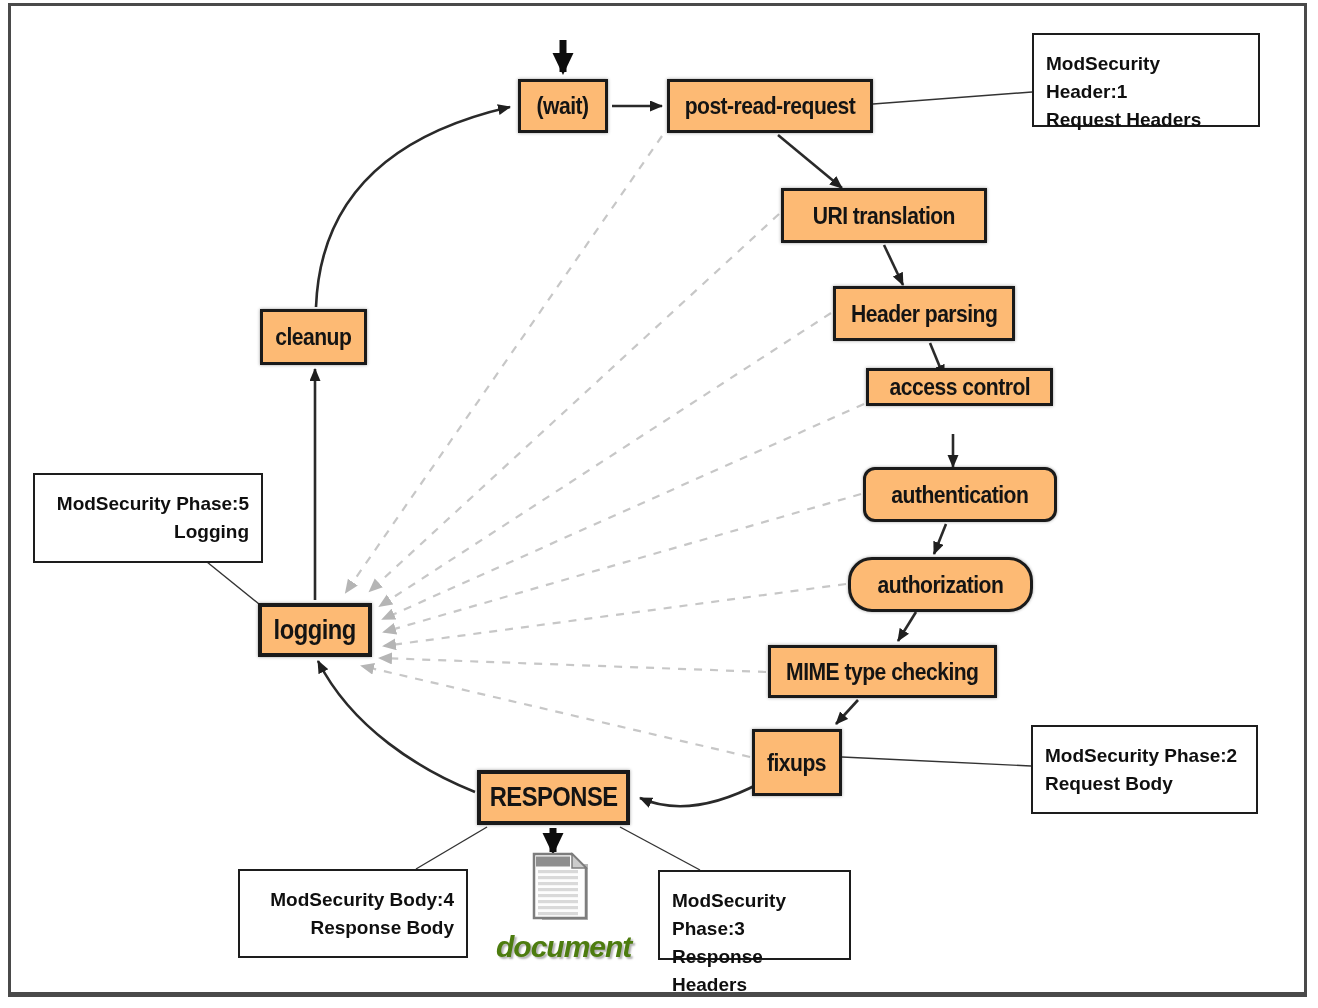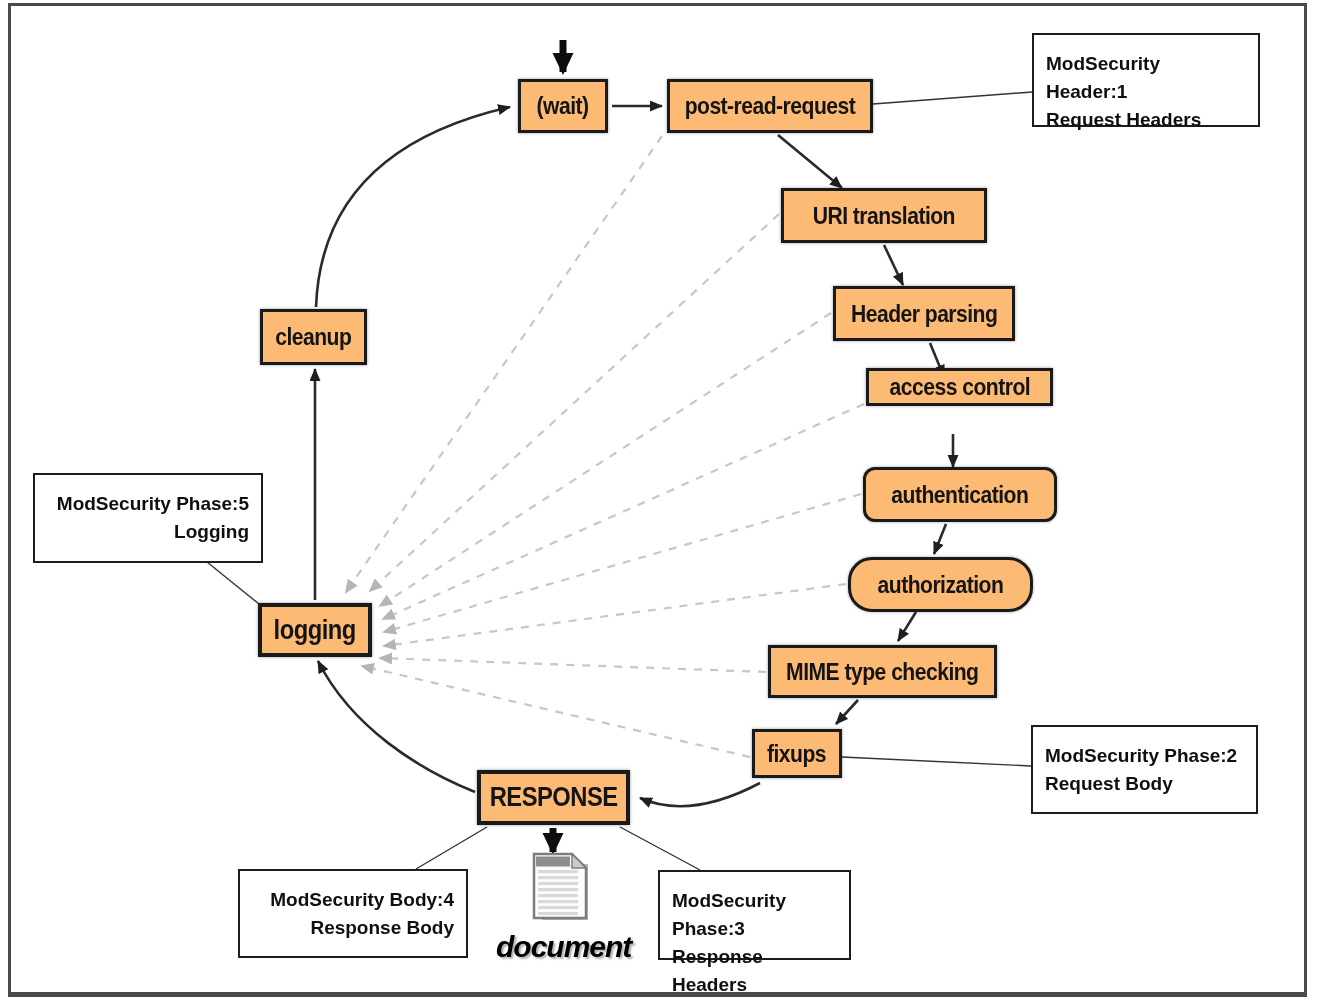--- a/index.html
+++ b/index.html
@@ -9,21 +9,21 @@
   .stage{position:absolute;background:#fdba74;border:3px solid #1a1a1a;box-sizing:border-box;
          display:flex;align-items:center;justify-content:center;box-shadow:0 0 3px rgba(40,40,40,.45);}
   .stage.thick{border-width:4px;}
   .slabel{font-weight:bold;font-size:24px;color:#141414;white-space:nowrap;
           transform:scaleX(.88);letter-spacing:-.6px;}
   .slabel.big{font-size:27px;}
   .annot{position:absolute;background:#ffffff;border:2px solid #1d1d1d;box-sizing:border-box;
          padding:15px 12px 0 12px;font-weight:bold;font-size:19px;line-height:28px;color:#0f0f0f;text-align:left;}
   .annot.right{text-align:right;}
   .doc-wrap{position:absolute;left:496px;top:852px;width:130px;text-align:center;}
-  .doc-label{font-weight:bold;font-style:italic;font-size:30px;color:#000000;margin-top:2px;
+  .doc-label{font-weight:bold;font-style:italic;font-size:30px;color:#4d7c0f;margin-top:2px;
              text-shadow:2px 2px 2px #b0b0b0;letter-spacing:-1px;}
 </style>
 </head>
 <body>
 
 <div class="frame"></div>
 
 <svg class="layer" width="1318" height="1008" viewBox="0 0 1318 1008">
   <defs>
     <marker id="m-black" markerUnits="userSpaceOnUse" markerWidth="14" markerHeight="12" refX="12" refY="5.5" orient="auto">
@@ -94,21 +94,21 @@
 </div>
 <div class="stage" style="left:863px;top:467px;width:194px;height:55px;border-radius:12px;">
   <span class="slabel">authentication</span>
 </div>
 <div class="stage" style="left:848px;top:557px;width:185px;height:55px;border-radius:24px;">
   <span class="slabel">authorization</span>
 </div>
 <div class="stage" style="left:768px;top:645px;width:229px;height:53px;">
   <span class="slabel">MIME type checking</span>
 </div>
-<div class="stage" style="left:752px;top:729px;width:90px;height:49px;">
+<div class="stage" style="left:752px;top:729px;width:90px;height:67px;">
   <span class="slabel">fixups</span>
 </div>
 <div class="stage thick" style="left:477px;top:770px;width:153px;height:55px;">
   <span class="slabel big">RESPONSE</span>
 </div>
 <div class="stage thick" style="left:258px;top:603px;width:114px;height:54px;">
   <span class="slabel big">logging</span>
 </div>
 <div class="stage" style="left:260px;top:309px;width:107px;height:56px;">
   <span class="slabel">cleanup</span>

